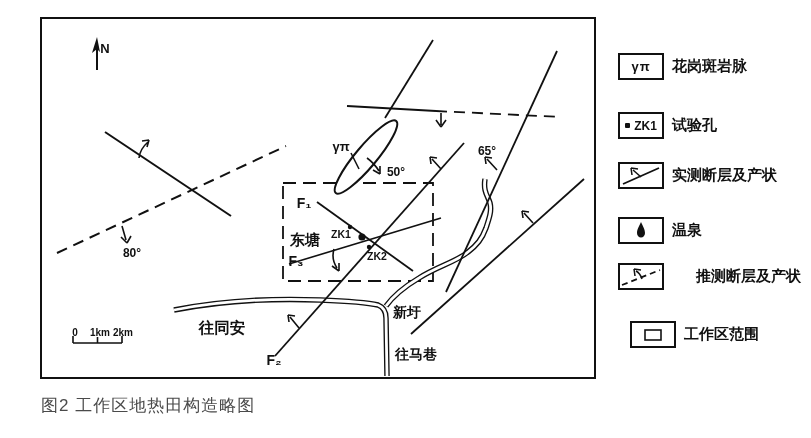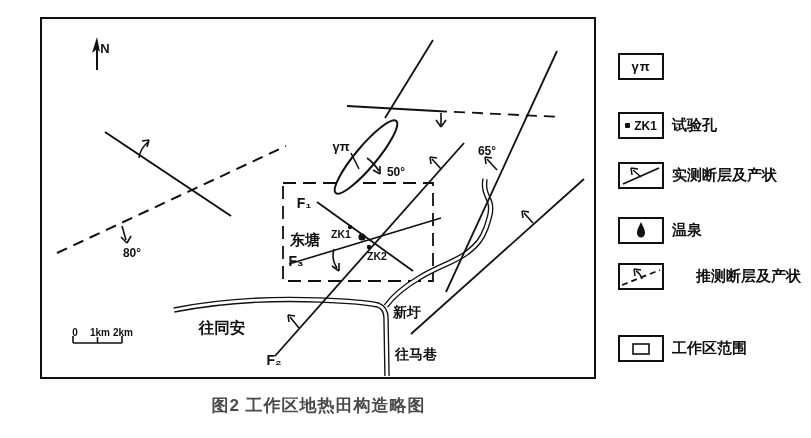--- a/index.html
+++ b/index.html
@@ -9,22 +9,22 @@
   svg text{font-family:"Liberation Sans", sans-serif;font-weight:bold;fill:#111;}
   .map-svg{position:absolute;left:0;top:0;}
   .legend{position:absolute;left:618px;top:0;width:190px;height:438px;}
   .legend-row{position:absolute;left:0;display:flex;align-items:center;gap:8px;}
   .sym-box{width:46px;height:27px;border:2px solid #111;box-sizing:border-box;
            display:flex;align-items:center;justify-content:center;background:#fff;flex:0 0 auto;}
   .sym-text{font-weight:bold;font-size:13px;color:#111;letter-spacing:1px;}
   .sym-zk{font-weight:bold;font-size:12px;color:#111;}
   .dot{width:5px;height:5px;background:#111;border-radius:1px;display:inline-block;margin-right:4px;}
   .leg-label{font-weight:bold;font-size:15px;color:#111;white-space:nowrap;}
-  .caption{position:absolute;left:41px;top:394px;width:555px;text-align:center;
-           font-size:17px;font-weight:bold;color:#4a4a4a;letter-spacing:1px;}
+  .caption{position:absolute;left:41px;top:394px;width:555px;
+           font-size:17px;font-weight:normal;color:#4a4a4a;letter-spacing:1px;}
 </style>
 </head>
 <body>
 
 <div class="page">
 
   <svg class="map-svg" width="811" height="438" viewBox="0 0 811 438">
 
     <rect x="41" y="18" width="554" height="360" fill="none" stroke="#111" stroke-width="2"></rect>
 
@@ -103,20 +103,21 @@
     <text x="222" y="333" font-size="15.5" text-anchor="middle">往同安</text>
     <text x="416" y="359" font-size="14" text-anchor="middle">往马巷</text>
   </svg>
 
   <div class="legend">
 
     <div class="legend-row" style="top:53px;">
       <div class="sym-box">
         <span class="sym-text">γπ</span>
       </div>
+      <span class="leg-label">花岗斑岩脉</span>
     </div>
 
     <div class="legend-row" style="top:112px;">
       <div class="sym-box">
         <span class="dot"></span>
         <span class="sym-zk">ZK1</span>
       </div>
       <span class="leg-label">试验孔</span>
     </div>
 
@@ -142,21 +143,21 @@
     <div class="legend-row" style="top:263px;gap:32px;">
       <div class="sym-box">
         <svg width="42" height="23" viewBox="0 0 42 23">
           <path d="M2,20 L40,5" stroke="#111" stroke-width="1.8" fill="none" stroke-dasharray="6,4"></path>
           <path d="M22,14 Q20,8 16,6 M14,4 L21,5 M14,4 L15,11" stroke="#111" stroke-width="1.5" fill="none"></path>
         </svg>
       </div>
       <span class="leg-label">推测断层及产状</span>
     </div>
 
-    <div class="legend-row" style="top:335px;">
+    <div class="legend-row" style="top:321px;margin-left:12px;">
       <div class="sym-box">
         <svg width="42" height="23" viewBox="0 0 42 23">
           <rect x="13" y="7" width="16" height="10" fill="none" stroke="#111" stroke-width="1.6"></rect>
         </svg>
       </div>
       <span class="leg-label">工作区范围</span>
     </div>
 
   </div>
 

